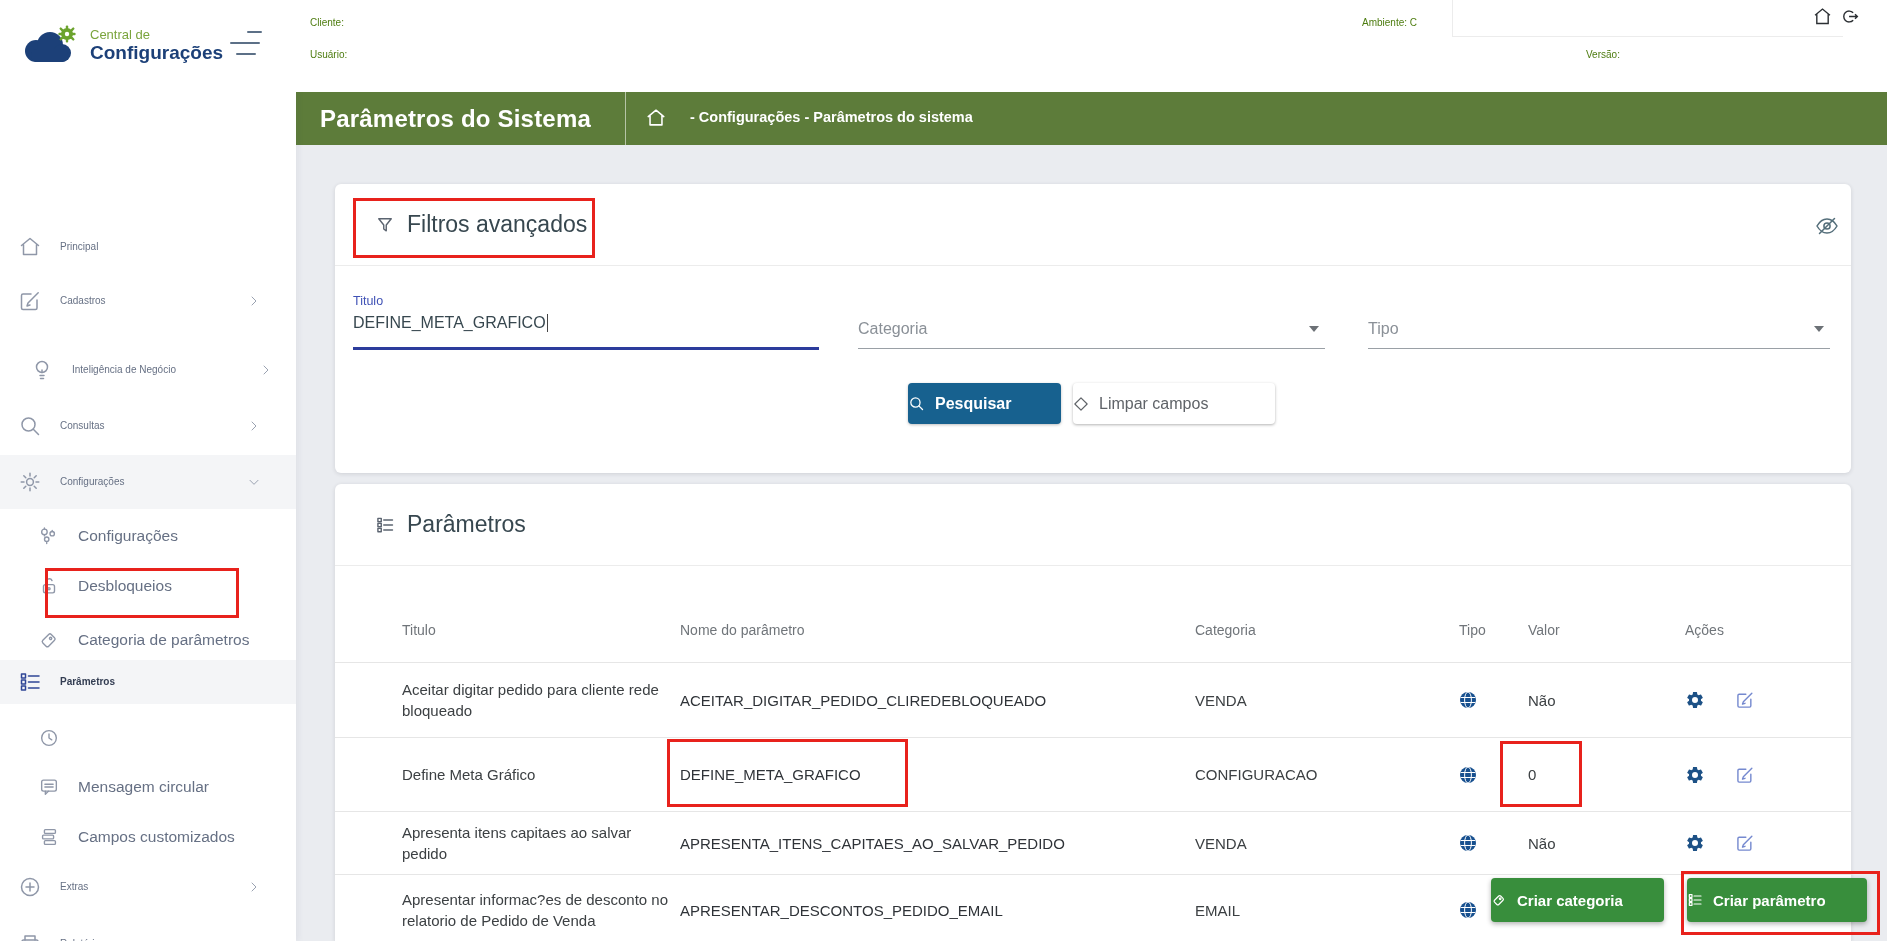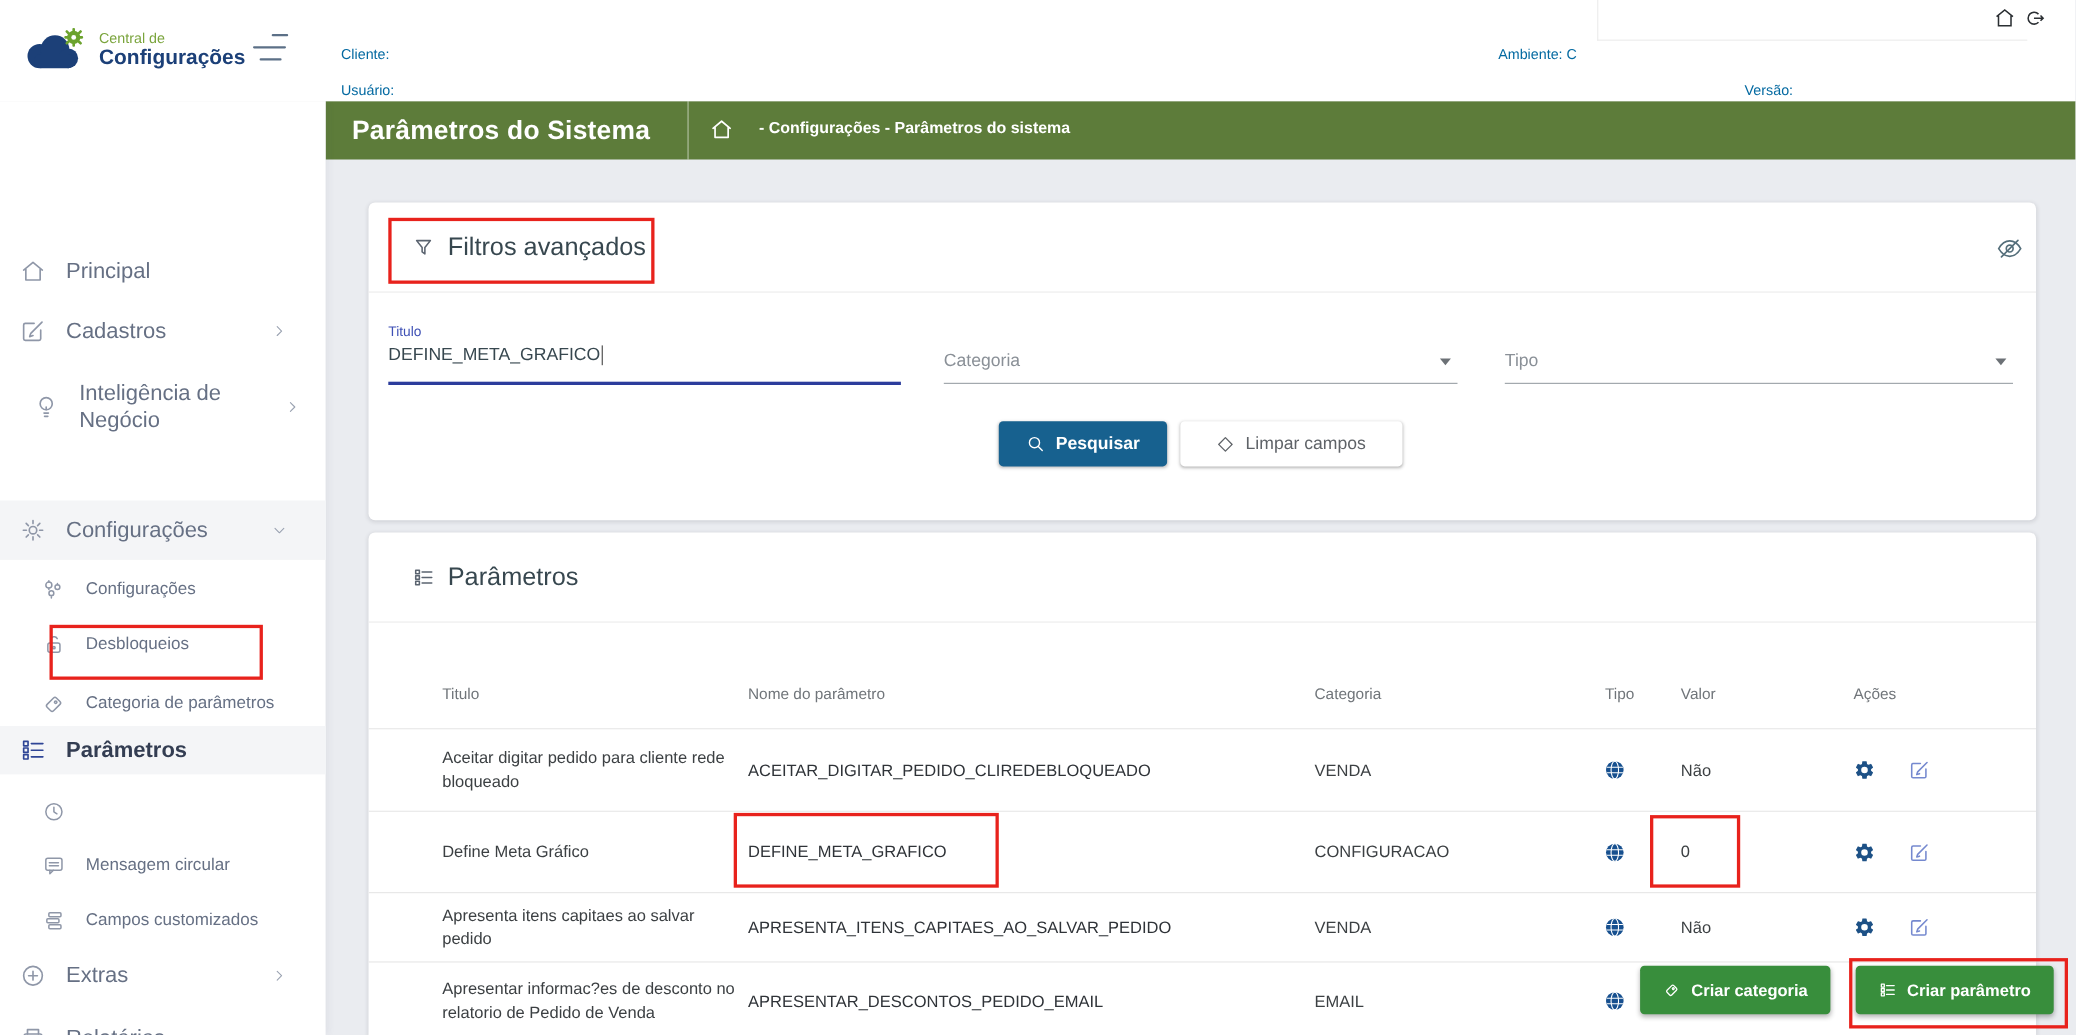--- a/index.html
+++ b/index.html
@@ -9,35 +9,35 @@
   
   .topbar{position:absolute;left:0;top:0;width:1887px;height:92px;background:#fff;z-index:20;}
   .logo{position:absolute;left:18px;top:22px;display:flex;align-items:center;gap:10px;}
   .logo-text .l1{font-size:13px;color:#7aa43c;line-height:15px;}
   .logo-text .l2{font-size:19px;font-weight:bold;color:#1c4078;line-height:21px;}
   .hamburger{position:absolute;left:230px;top:31px;width:32px;height:24px;display:flex;flex-direction:column;justify-content:space-between;cursor:pointer;}
   .hamburger span{display:block;height:2px;background:#5c7087;border-radius:2px;}
   .hamburger .h1{width:15px;align-self:flex-end;}
   .hamburger .h2{width:30px;}
   .hamburger .h3{width:20px;align-self:center;}
-  .tb-label{position:absolute;font-size:13px;color:#0369a1;white-space:nowrap;margin-top:25px;}
+  .tb-label{position:absolute;font-size:10px;color:#4d7c0f;white-space:nowrap;}
   .tb-cliente{left:310px;top:17px;}
   .tb-usuario{left:310px;top:49px;}
   .tb-ambiente{left:1362px;top:17px;}
   .tb-versao{left:1586px;top:49px;}
   .white-panel{position:absolute;left:1452px;top:0;width:390px;height:36px;background:#fff;border-left:1px solid #ececec;border-bottom:1px solid #ececec;z-index:5;}
   .tb-icons{position:absolute;left:1812px;top:6px;display:flex;gap:6px;z-index:8;}
   .tb-icons svg{stroke:#2b2f33;fill:none;stroke-width:1.6;}
 
   
   .sidebar{position:absolute;left:0;top:92px;width:296px;height:849px;background:#fff;z-index:15;box-shadow:3px 0 6px rgba(60,64,90,.05);}
   .side-item{position:absolute;left:0;width:296px;display:flex;align-items:center;cursor:pointer;}
   .side-item .icn{position:absolute;left:18px;width:24px;height:24px;color:#8f97a8;}
   .side-item.sub .icn{left:38px;width:22px;height:22px;}
-  .side-item .lbl{position:absolute;left:60px;font-size:20px;color:#667084;line-height:24px;max-width:170px;}
+  .side-item .lbl{position:absolute;left:60px;font-size:10px;color:#667084;line-height:24px;max-width:170px;}
   .side-item.sub .lbl{left:78px;font-size:15.5px;max-width:185px;}
   .side-item .chev{position:absolute;right:34px;width:16px;height:16px;color:#9aa2b1;}
   .side-item.expanded-bg{background:#f4f5f7;}
   .side-item.active{background:#f4f5f7;}
   .side-item.active .icn{color:#2e4596;}
   .side-item.active .lbl{color:#333d52;font-weight:bold;}
   .icn svg,.chev svg{display:block;width:100%;height:100%;stroke:currentColor;fill:none;stroke-width:1.5;stroke-linecap:round;stroke-linejoin:round;}
 
   
   .pagebar{position:absolute;left:296px;top:92px;width:1591px;height:53px;background:#5d7c3a;z-index:10;display:flex;align-items:center;text-align:center;}
@@ -67,21 +67,21 @@
   .f-tipo{left:1033px;width:462px;}
   .f-label{font-size:12.5px;color:#3f51b5;margin-bottom:6px;}
   .f-value{font-size:16px;color:#37474f;white-space:nowrap;display:flex;align-items:center;}
   .caret{display:inline-block;width:1.5px;height:18px;background:#444;margin-left:1px;}
   .f-underline-focus{position:absolute;left:0;bottom:0;width:100%;height:3px;background:#2c3c9c;}
   .f-underline{position:absolute;left:0;bottom:1px;width:100%;height:1px;background:#9aa0a6;}
   .f-placeholder{position:absolute;left:0;top:26px;font-size:16px;color:#8a9097;}
   .dd-arrow{position:absolute;right:6px;top:32px;width:0;height:0;border-left:5.5px solid transparent;border-right:5.5px solid transparent;border-top:6px solid #6c7176;}
 
   
-  .btn{display:flex;align-items:center;justify-content:center;gap:10px;border-radius:4px;cursor:pointer;white-space:nowrap;}
+  .btn{display:flex;align-items:center;gap:10px;border-radius:4px;cursor:pointer;white-space:nowrap;}
   .btn-search{position:absolute;left:573px;top:199px;width:153px;height:41px;background:#17618f;color:#fff;font-size:16px;font-weight:bold;box-shadow:0 1px 3px rgba(0,0,0,.25);}
   .btn-clear{position:absolute;left:738px;top:199px;width:202px;height:41px;background:#fff;color:#5f6368;font-size:16px;box-shadow:0 1px 3px rgba(0,0,0,.3);}
   .btn svg{stroke:currentColor;fill:none;stroke-width:1.8;stroke-linecap:round;stroke-linejoin:round;}
 
   
   .thead-row,.trow{display:grid;grid-template-columns:278px 515px 264px 69px 157px 1fr;padding-left:67px;box-sizing:border-box;}
   .thead-row{position:absolute;left:0;top:81px;width:100%;height:98px;align-items:end;padding-bottom:24px;border-bottom:1px solid #e6e6e6;}
   .thead-row .th{font-size:14px;color:#70757a;}
   .tbody{position:absolute;left:0;top:179px;width:100%;}
   .trow{align-items:center;border-bottom:1px solid #e6e6e6;}
@@ -200,20 +200,34 @@
           </svg>
         </span>
       <span class="lbl">Inteligência de Negócio</span>
       <span class="chev">
           <svg viewBox="0 0 24 24">
             <path d="M9 6 l6 6 -6 6"></path>
           </svg>
         </span>
     </div>
 
+    <div class="side-item" style="top:311px;height:46px;">
+      <span class="icn">
+          <svg viewBox="0 0 24 24">
+            <circle cx="10.5" cy="10.5" r="6.5"></circle>
+            <path d="M15.3 15.3 L20.5 20.5"></path>
+          </svg>
+        </span>
+      <span class="lbl">Consultas</span>
+      <span class="chev">
+          <svg viewBox="0 0 24 24">
+            <path d="M9 6 l6 6 -6 6"></path>
+          </svg>
+        </span>
+    </div>
 
     <div class="side-item expanded-bg" style="top:363px;height:54px;">
       <span class="icn">
           <svg viewBox="0 0 24 24">
             <circle cx="12" cy="12" r="3.4"></circle>
             <path d="M12 3.2 V6 M12 18 v2.8 M3.2 12 H6 M18 12 h2.8 M5.8 5.8 L7.8 7.8 M16.2 16.2 L18.2 18.2 M5.8 18.2 L7.8 16.2 M16.2 7.8 L18.2 5.8"></path>
           </svg>
         </span>
       <span class="lbl">Configurações</span>
       <span class="chev">

